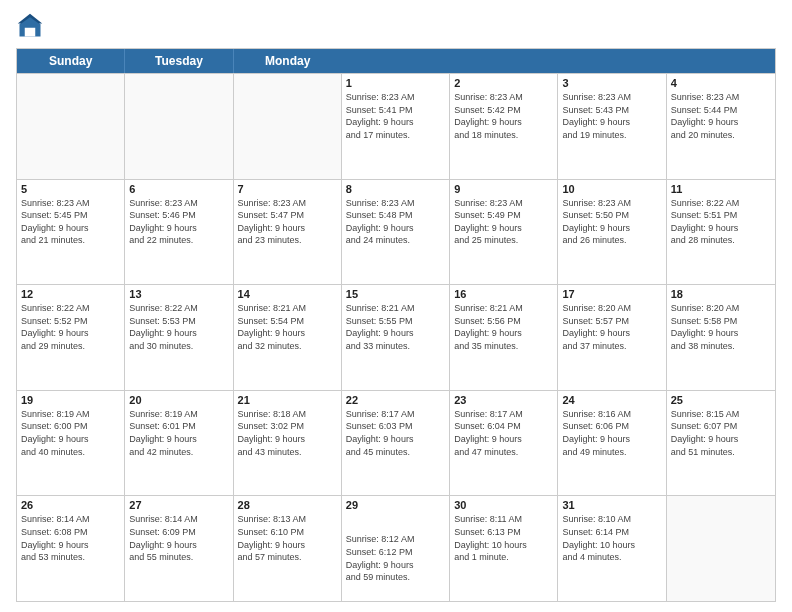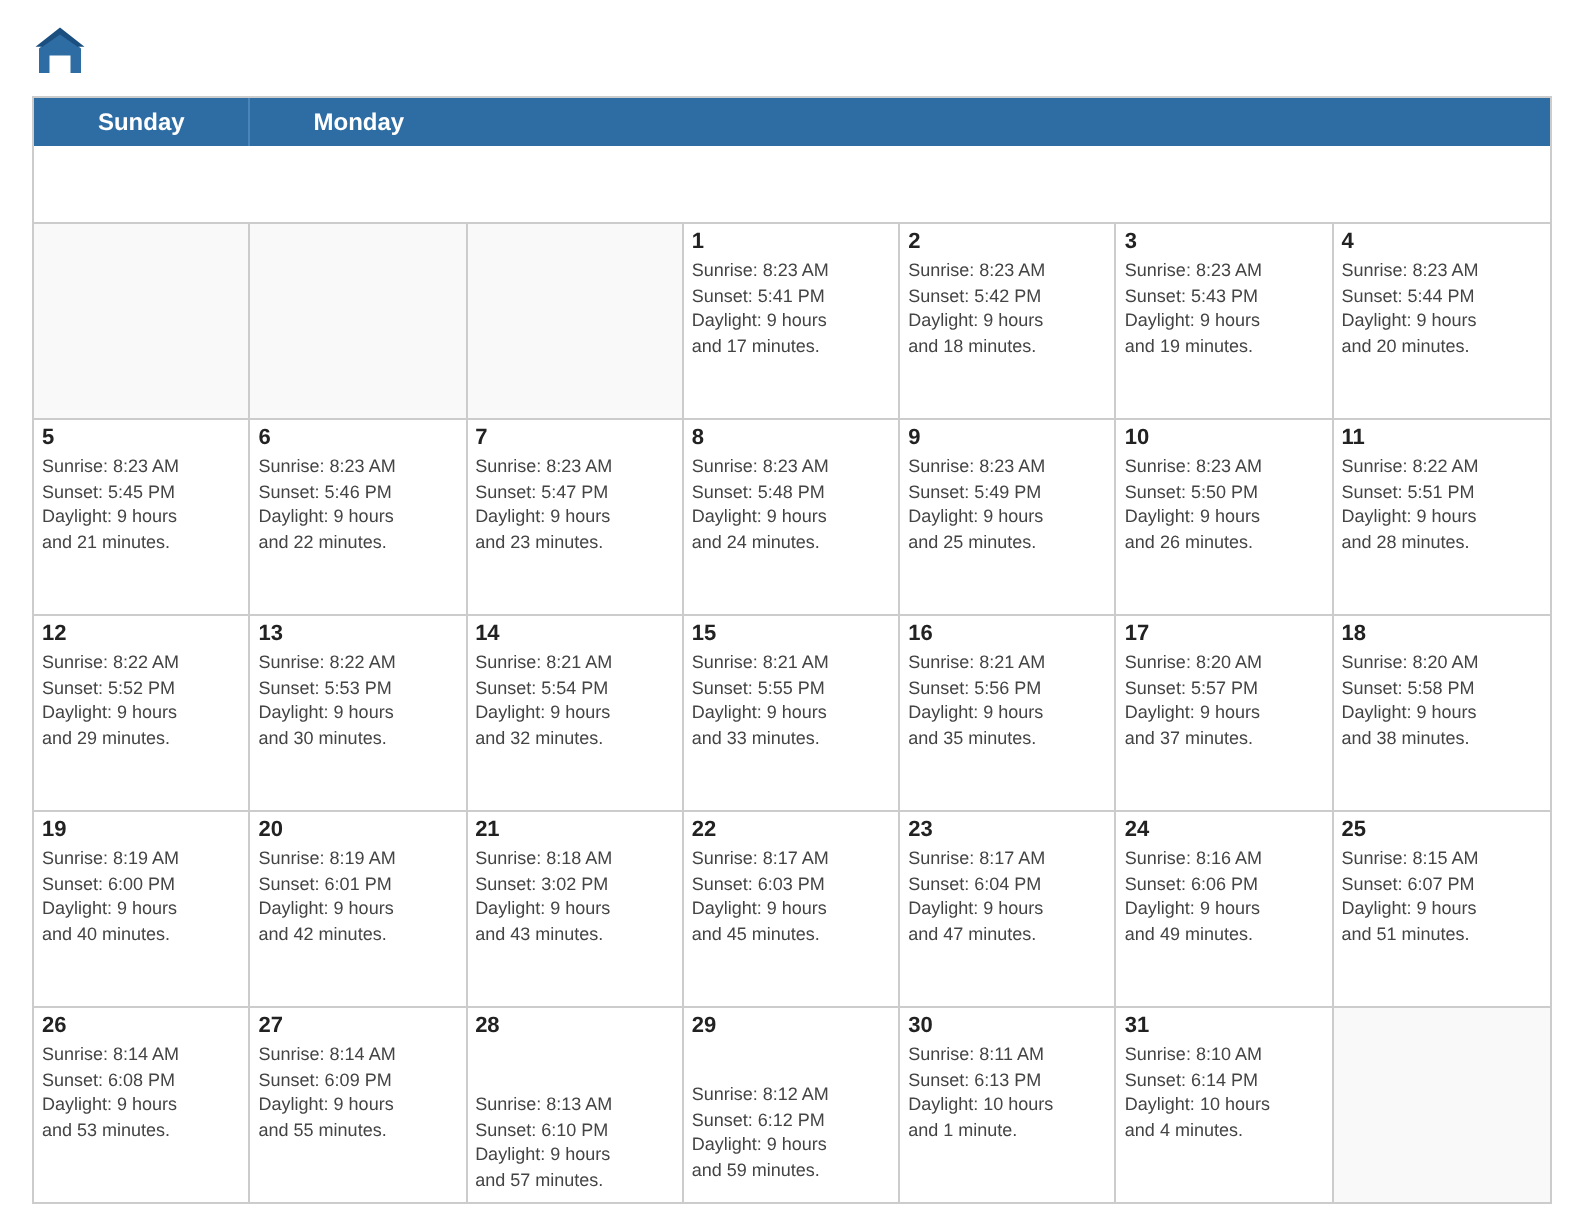--- a/index.html
+++ b/index.html
@@ -47,21 +47,20 @@
     }
     .location-title {
       font-size: 14px;
       color: #444;
     }
     .calendar {
       flex: 1;
       display: flex;
       flex-direction: column;
       border: 1px solid #ccc;
-      gap: 38px;
     }
     .cal-header-row {
       display: grid;
       grid-template-columns: repeat(7, 1fr);
       background: #2e6da4;
     }
     .cal-header-cell {
       color: #fff;
       font-size: 12px;
       font-weight: bold;
@@ -124,20 +123,21 @@
     </div>
     <div class="title-block">
       <div class="month-title"></div>
       <div class="location-title"></div>
     </div>
   </div>
 
   <div class="calendar">
     <div class="cal-header-row" id="cal-header">
         <div class="cal-header-cell">Sunday</div>
+        <div class="cal-header-cell">Tuesday</div>
         <div class="cal-header-cell">Monday</div>
       </div>
     <div class="cal-body" id="cal-body">
         <div class="cal-row">
           <div class="cal-cell empty"></div>
           <div class="cal-cell empty"></div>
           <div class="cal-cell empty"></div>
           <div class="cal-cell">
             <div class="day-num">1</div>
             <div class="day-info" style="white-space: pre-line;">Sunrise: 8:23 AM
@@ -330,21 +330,21 @@
           </div>
           <div class="cal-cell">
             <div class="day-num">27</div>
             <div class="day-info" style="white-space: pre-line;">Sunrise: 8:14 AM
 Sunset: 6:09 PM
 Daylight: 9 hours
 and 55 minutes.</div>
           </div>
           <div class="cal-cell">
             <div class="day-num">28</div>
-            <div class="day-info" style="white-space: pre-line; margin-top: 25px;">Sunrise: 8:13 AM
+            <div class="day-info" style="white-space: pre-line;">Sunrise: 8:13 AM
 Sunset: 6:10 PM
 Daylight: 9 hours
 and 57 minutes.</div>
           </div>
           <div class="cal-cell">
             <div class="day-num">29</div>
             <div class="day-info" style="white-space: pre-line; margin-top: 20px;">Sunrise: 8:12 AM
 Sunset: 6:12 PM
 Daylight: 9 hours
 and 59 minutes.</div>

